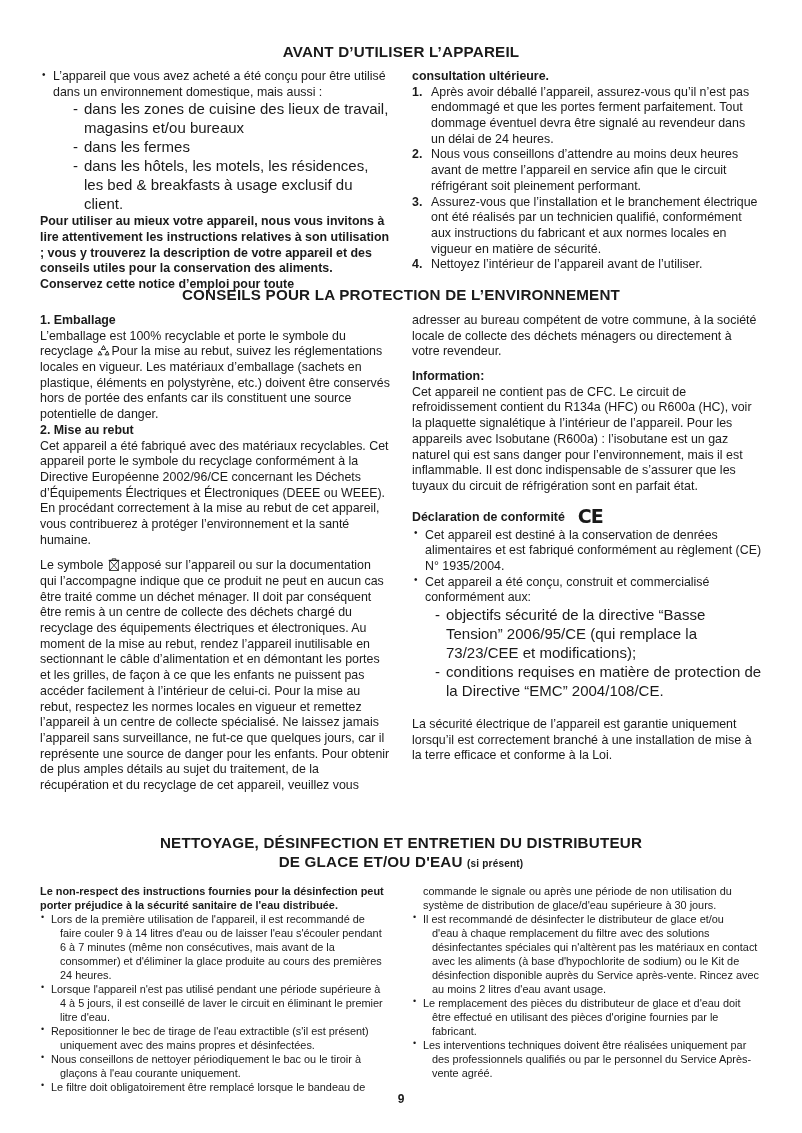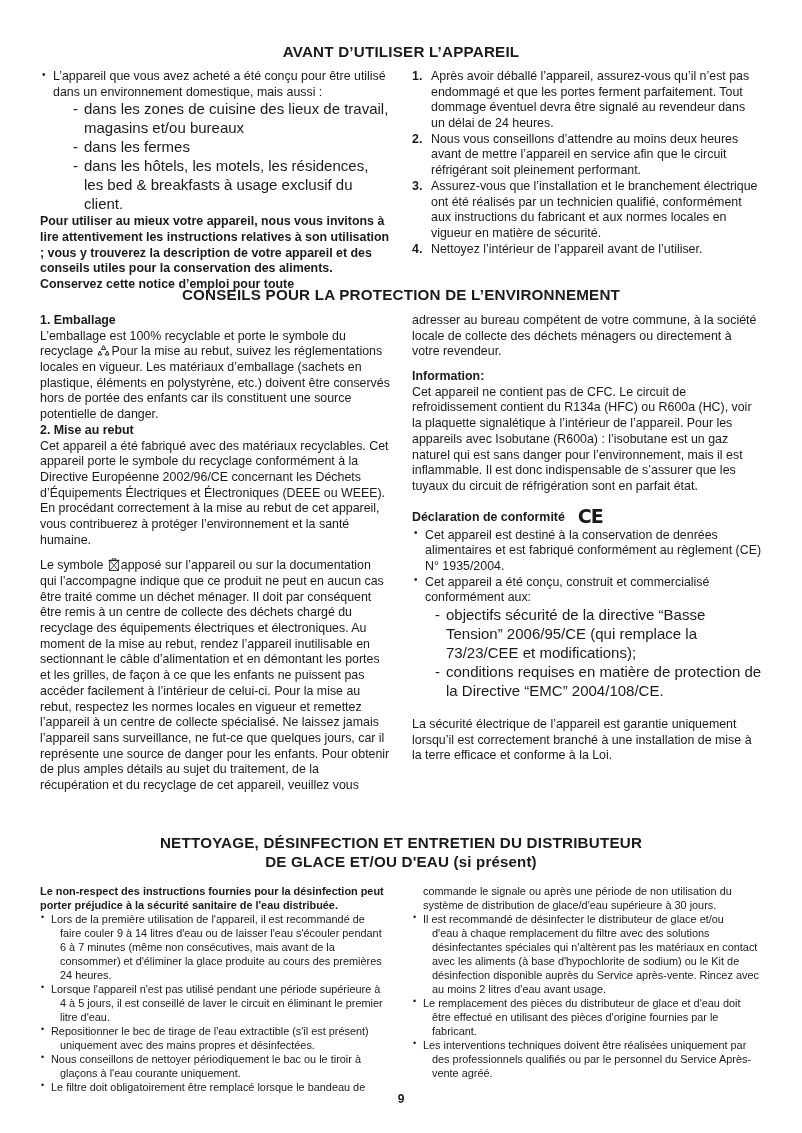--- a/index.html
+++ b/index.html
@@ -157,20 +157,21 @@
             <li><span>dans les fermes</span></li>
             <li><span>dans les hôtels, les motels, les résidences, les bed &amp; breakfasts à usage exclusif du client.</span></li>
           </ul>
         </li>
       </ul>
       <p class="b">Pour utiliser au mieux votre appareil, nous vous invitons à lire attentivement les instructions relatives à son utilisation ; vous y trouverez la description de votre appareil et des conseils utiles pour la conservation des aliments.</p>
       <p class="b">Conservez cette notice d’emploi pour toute</p>
     </div>
 
     <div class="col">
+      <p class="b">consultation ultérieure.</p>
       <ul class="numlist">
         <li>
           <span class="num">1.</span>
           <span class="cont">Après avoir déballé l’appareil, assurez-vous qu’il n’est pas endommagé et que les portes ferment parfaitement. Tout dommage éventuel devra être signalé au revendeur dans un délai de 24 heures.</span>
         </li>
         <li>
           <span class="num">2.</span>
           <span class="cont">Nous vous conseillons d’attendre au moins deux heures avant de mettre l’appareil en service afin que le circuit réfrigérant soit pleinement performant.</span>
         </li>
         <li>
@@ -230,21 +231,21 @@
             <li><span>conditions requises en matière de protection de la Directive “EMC” 2004/108/CE.</span></li>
           </ul>
         </li>
       </ul>
       <p class="gap" style="margin-top:16px;">La sécurité électrique de l’appareil est garantie uniquement lorsqu’il est correctement branché à une installation de mise à la terre efficace et conforme à la Loi.</p>
     </div>
   </div>
 
   <div class="blk" style="left:40px; top:833px; width:722px;">
     <h1 class="section-title">NETTOYAGE, DÉSINFECTION ET ENTRETIEN DU DISTRIBUTEUR</h1>
-    <h1 class="section-title"><span>DE GLACE ET/OU D'EAU</span> <span style="font-size:15px;">(si présent)</span></h1>
+    <h1 class="section-title"><span>DE GLACE ET/OU D'EAU</span> <span style="font-size:10px;">(si présent)</span></h1>
   </div>
 
   <div class="blk cols small" style="left:40px; top:884px; width:722px;">
     <div class="col">
       <p class="b">Le non-respect des instructions fournies pour la désinfection peut porter préjudice à la sécurité sanitaire de l'eau distribuée.</p>
       <ul class="bullets">
         <li>
           <span>Lors de la première utilisation de l'appareil, il est recommandé de</span>
           <span class="cont">faire couler 9 à 14 litres d'eau ou de laisser l'eau s'écouler pendant 6 à 7 minutes (même non consécutives, mais avant de la consommer) et d'éliminer la glace produite au cours des premières 24 heures.</span>
         </li>

